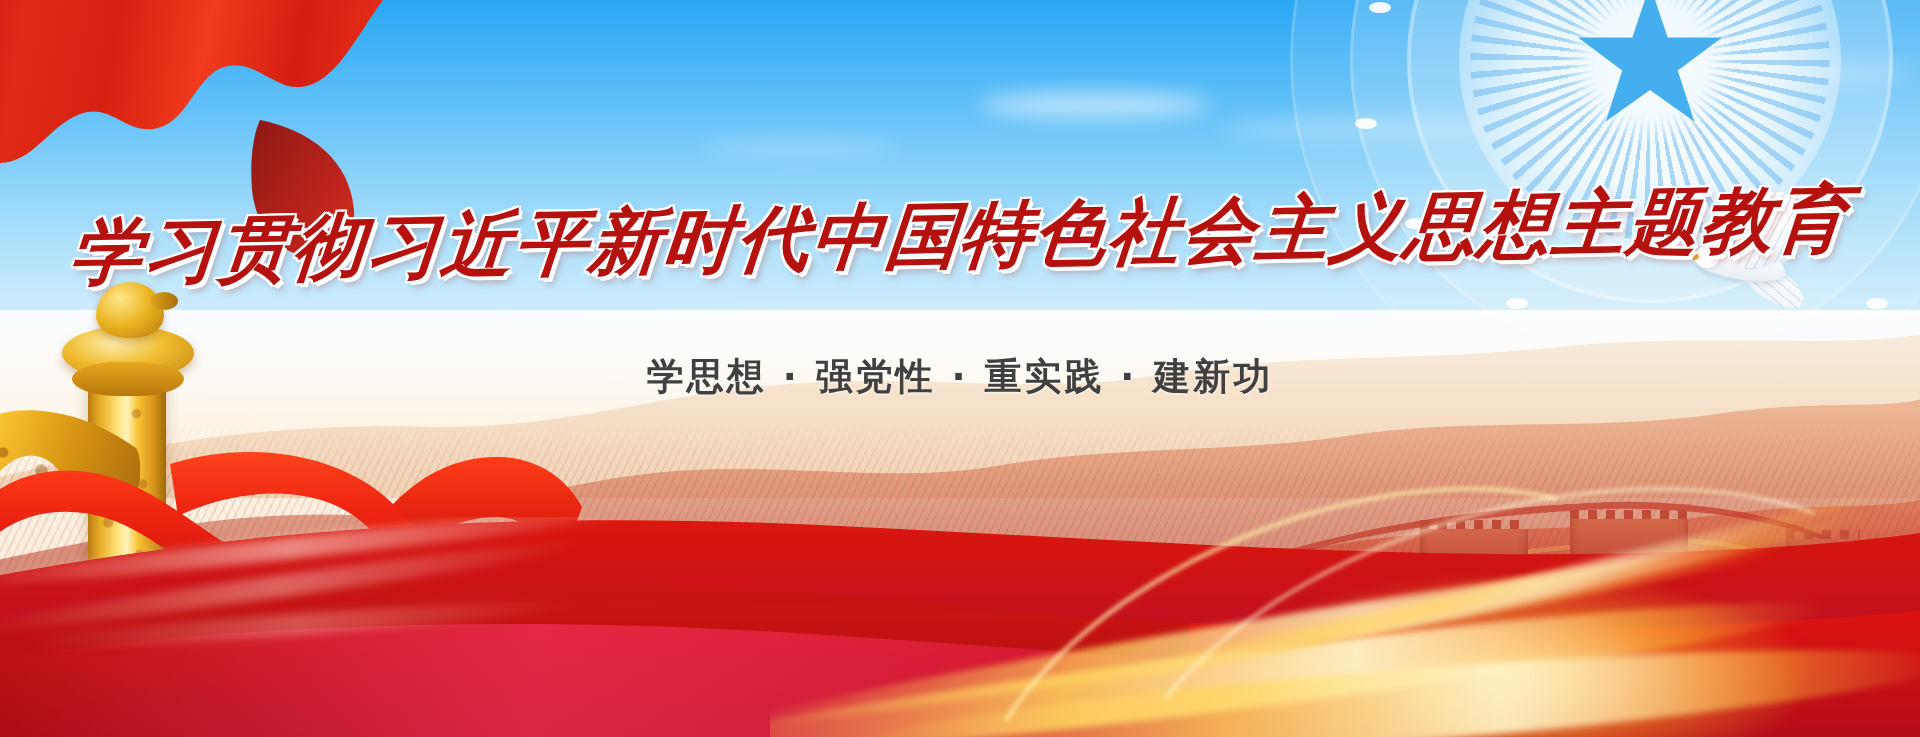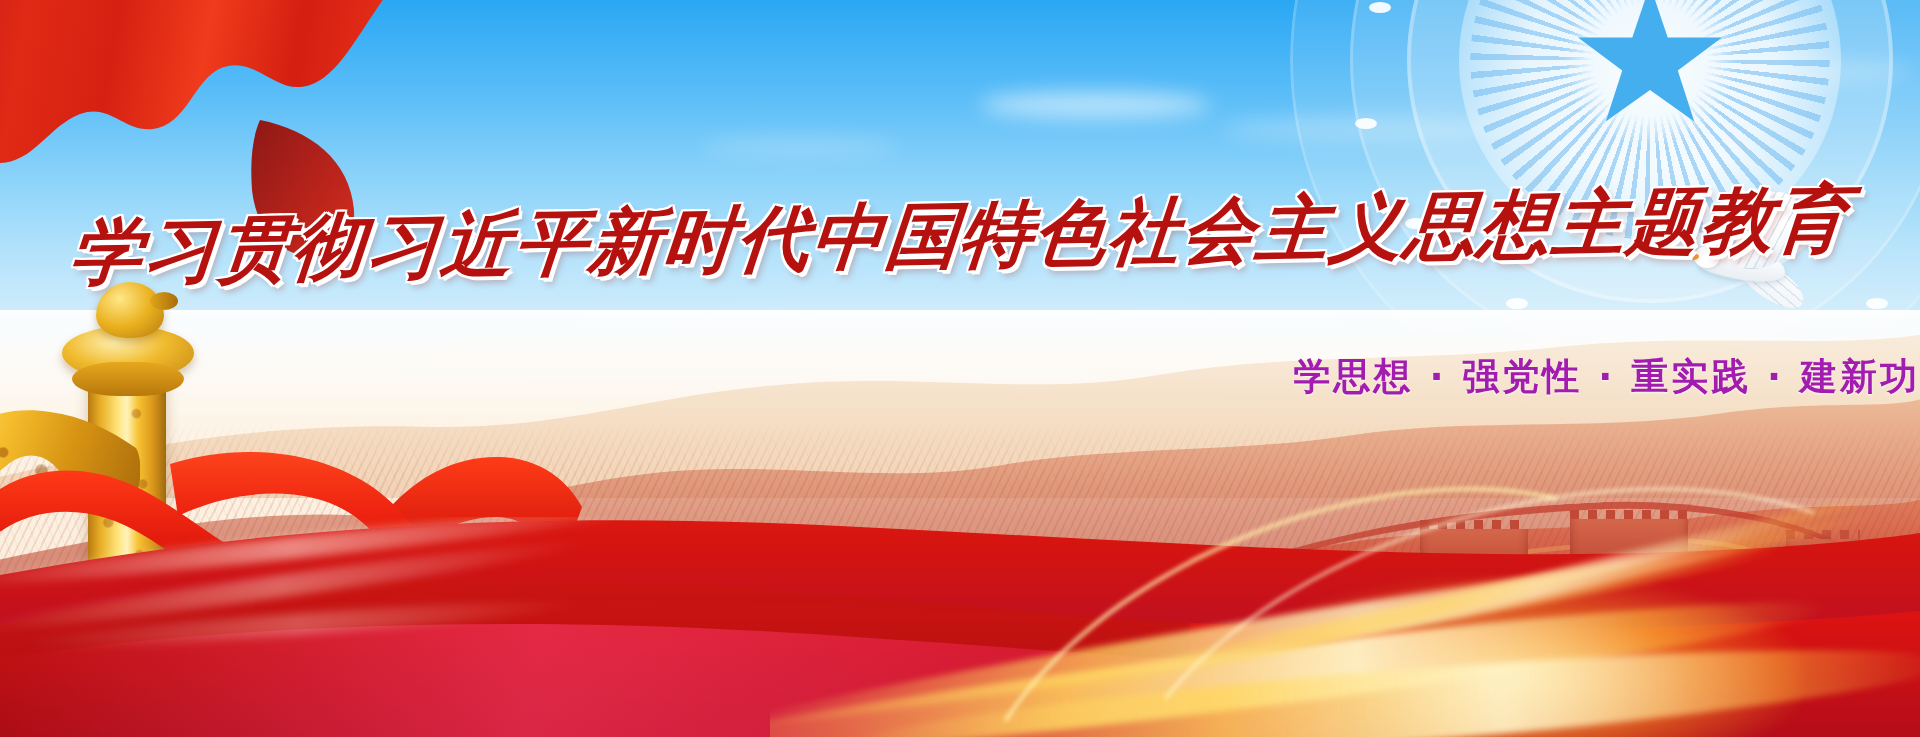--- a/index.html
+++ b/index.html
@@ -355,25 +355,25 @@
     transform:skewX(-6deg) rotate(-1.1deg);
     text-shadow:
        2px 0 0 #fff, -2px 0 0 #fff, 0 2px 0 #fff, 0 -2px 0 #fff,
        2px 2px 0 #fff, -2px 2px 0 #fff, 2px -2px 0 #fff, -2px -2px 0 #fff,
        3px 3px 0 #fff, 4px 4px 0 #fff,
        5px 6px 7px rgba(150,20,10,.30);
     white-space:nowrap;
   }
   .sub-title{
     position:absolute; left:0; top:352px; width:100%;
-    text-align:right;
+    text-align:center;
     font-family:"DejaVu Sans","Liberation Sans",sans-serif;
     font-size:37px;
     font-weight:700;
-    color:#a21caf;
+    color:#404040;
     letter-spacing:3px;
     text-shadow:0 1px 2px rgba(255,255,255,.85);
     white-space:nowrap;
   }
 </style>
 </head>
 <body>
 
 <div id="banner">
 

